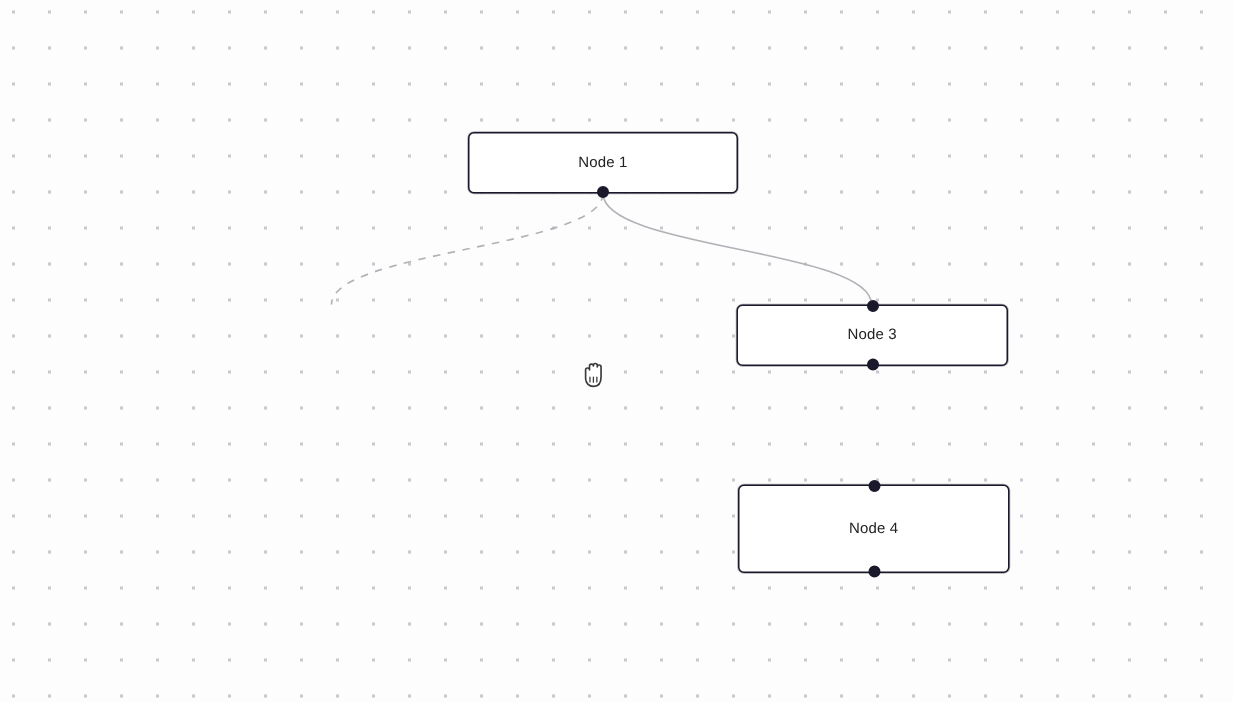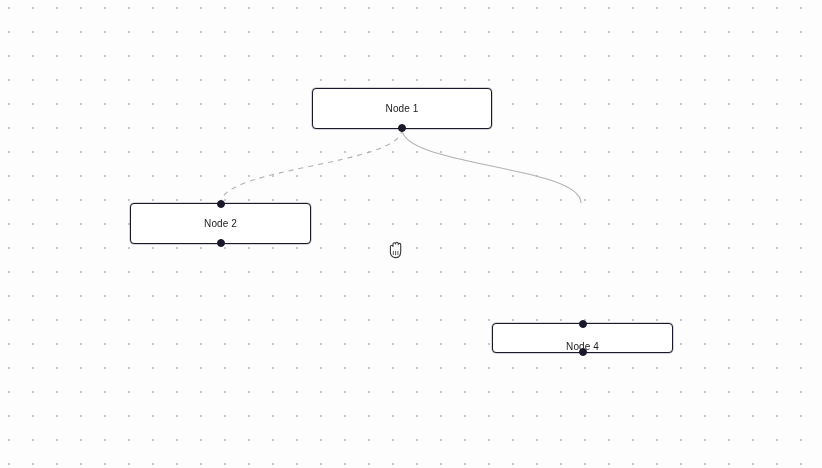--- a/index.html
+++ b/index.html
@@ -103,28 +103,28 @@
   <svg id="edges-layer" viewBox="0 0 822 468" width="822" height="468" xmlns="http://www.w3.org/2000/svg">
     <path class="edge-path dashed" d="M 402,129 C 402,165 221,167 221,203"></path>
     <path class="edge-path" d="M 402,129 C 402,166 581,166 581,203"></path>
   </svg>
 
   <div class="rf-node" style="left:312px; top:88px; width:180px; height:41px;">
     <span class="node-label">Node 1</span>
     <div class="rf-handle bottom"></div>
   </div>
 
-  <div class="rf-node" style="left:130px; top:203px; width:181px; height:41px;">
+
+  <div class="rf-node" style="left:491px; top:203px; width:181px; height:41px;">
     <div class="rf-handle top"></div>
-    <span class="node-label">Node 2</span>
+    <span class="node-label">Node 3</span>
     <div class="rf-handle bottom"></div>
   </div>
 
-
-  <div class="rf-node" style="left:492px; top:323px; width:181px; height:30px;align-items:flex-end;">
+  <div class="rf-node" style="left:492px; top:323px; width:181px; height:59px;">
     <div class="rf-handle top"></div>
     <span class="node-label">Node 4</span>
     <div class="rf-handle bottom"></div>
   </div>
 
   <div id="mouse-cursor" style="left:387px; top:239px;">
     <svg width="20" height="24" viewBox="0 0 20 24" xmlns="http://www.w3.org/2000/svg">
       <g fill="#ffffff" stroke="#3a3a3a" stroke-width="1.1" stroke-linejoin="round">
         <path d="M3.4 11.2 V7.6 a1.3 1.3 0 0 1 2.6 0 V5.0 a1.3 1.3 0 0 1 2.6 0 V4.6
                  a1.3 1.3 0 0 1 2.6 0 V5.6 a1.25 1.25 0 0 1 2.5 0 V12.4

